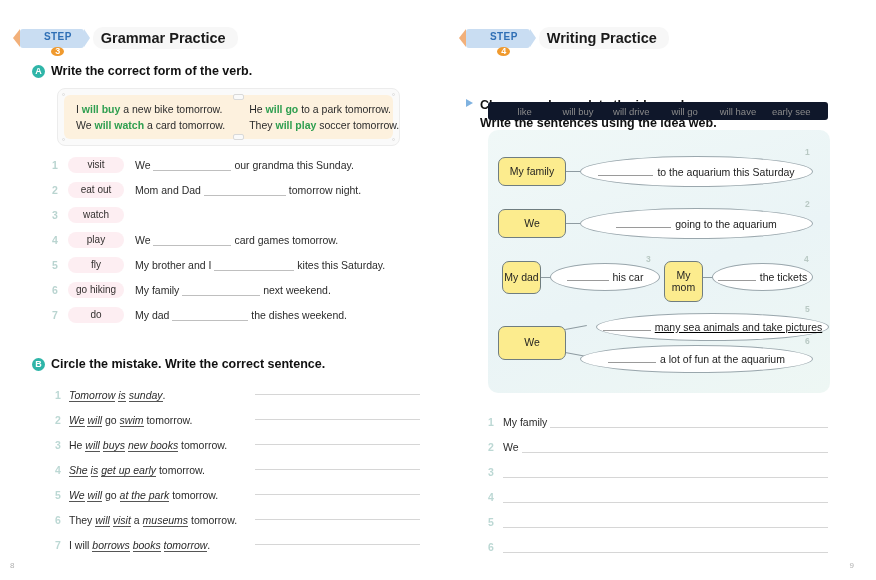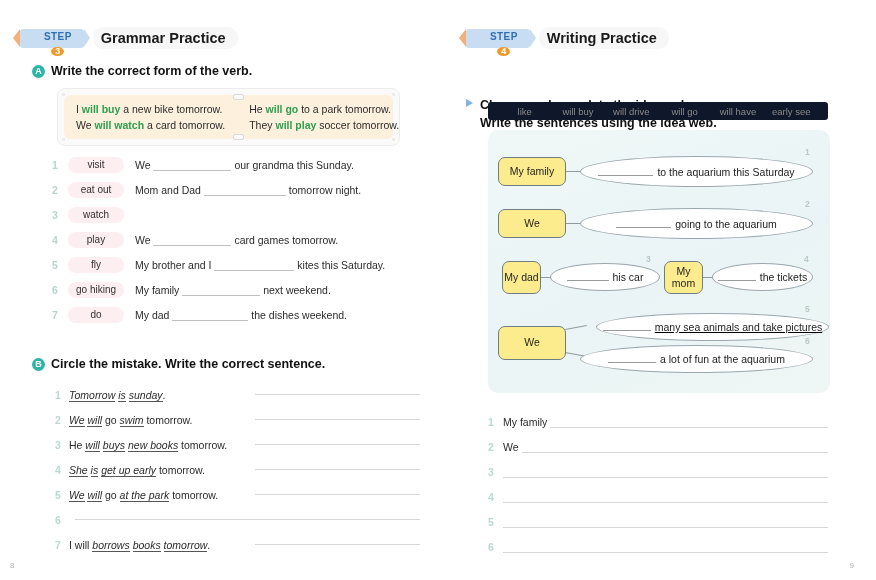--- a/index.html
+++ b/index.html
@@ -287,20 +287,21 @@
           <span class="msent"><span class="u">She</span><span> </span><span class="u">is</span><span> </span><span class="u">get up early</span><span> tomorrow.</span></span>
           <span class="mline"></span>
         </div>
         <div class="mrow">
           <span class="mnum">5</span>
           <span class="msent"><span class="u">We</span><span> </span><span class="u">will</span><span> go </span><span class="u">at the park</span><span> tomorrow.</span></span>
           <span class="mline"></span>
         </div>
         <div class="mrow">
           <span class="mnum">6</span>
+          <span class="msent"><span>They </span><span class="u">will</span><span> </span><span class="u">visit</span><span> a </span><span class="u">museums</span><span> tomorrow.</span></span>
           <span class="mline"></span>
         </div>
         <div class="mrow">
           <span class="mnum">7</span>
           <span class="msent"><span>I will </span><span class="u">borrows</span><span> </span><span class="u">books</span><span> </span><span class="u">tomorrow</span><span>.</span></span>
           <span class="mline"></span>
         </div>
       </div>
 
     <div class="pagenum" style="left:10px;">8</div>
@@ -359,21 +360,21 @@
       <div class="ybox" style="left:14px;top:131px;width:39px;height:33px;">My dad</div>
       <div class="ellipse" style="left:62px;top:133px;width:110px;height:28px;">
         <div class="el-inner">
             <span class="el-blank" style="width:42px;"></span>
             <span class="el-text">his car</span>
           </div>
       </div>
       <span class="el-num" style="left:158px;top:124px;">3</span>
 
       <div class="connector" style="left:215px;top:147px;width:12px;"></div>
-      <div class="ybox" style="left:176px;top:131px;width:39px;height:33px;text-align:center;">My mom</div>
+      <div class="ybox" style="left:176px;top:131px;width:39px;height:41px;text-align:center;">My mom</div>
       <div class="ellipse" style="left:224px;top:133px;width:101px;height:28px;">
         <div class="el-inner">
             <span class="el-blank" style="width:38px;"></span>
             <span class="el-text">the tickets</span>
           </div>
       </div>
       <span class="el-num" style="left:316px;top:124px;">4</span>
 
       <div class="connector" style="left:77px;top:197px;width:22px;transform:rotate(-11deg);"></div>
       <div class="connector" style="left:77px;top:224px;width:22px;transform:rotate(11deg);"></div>

